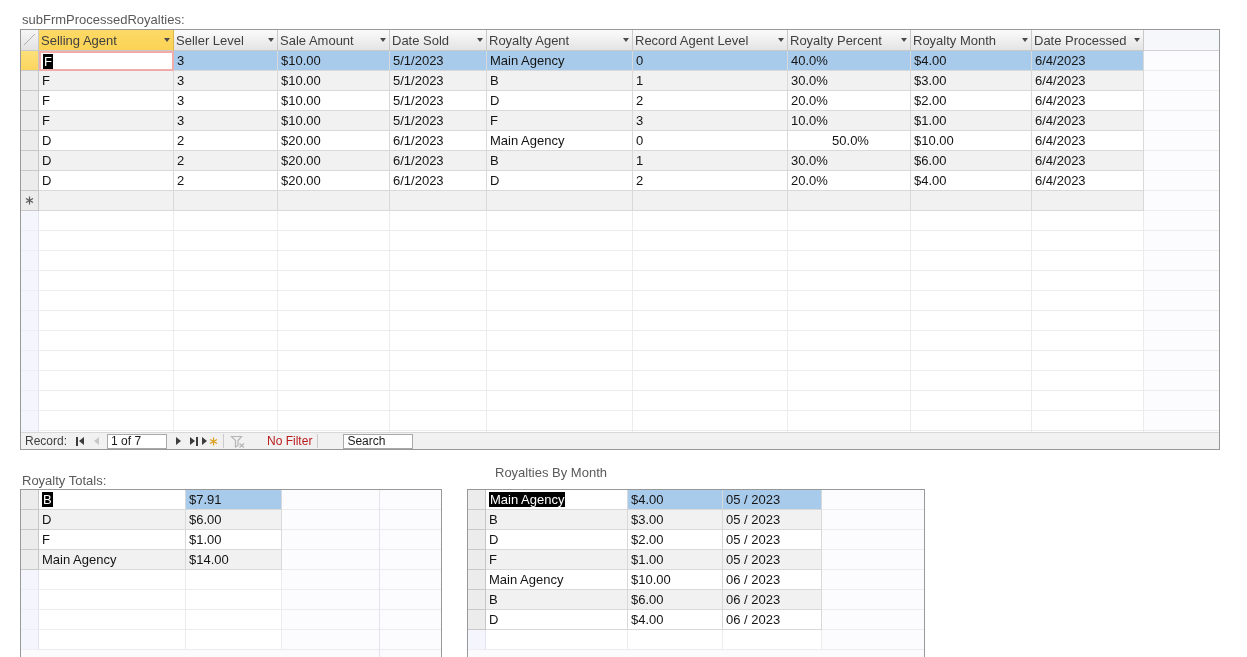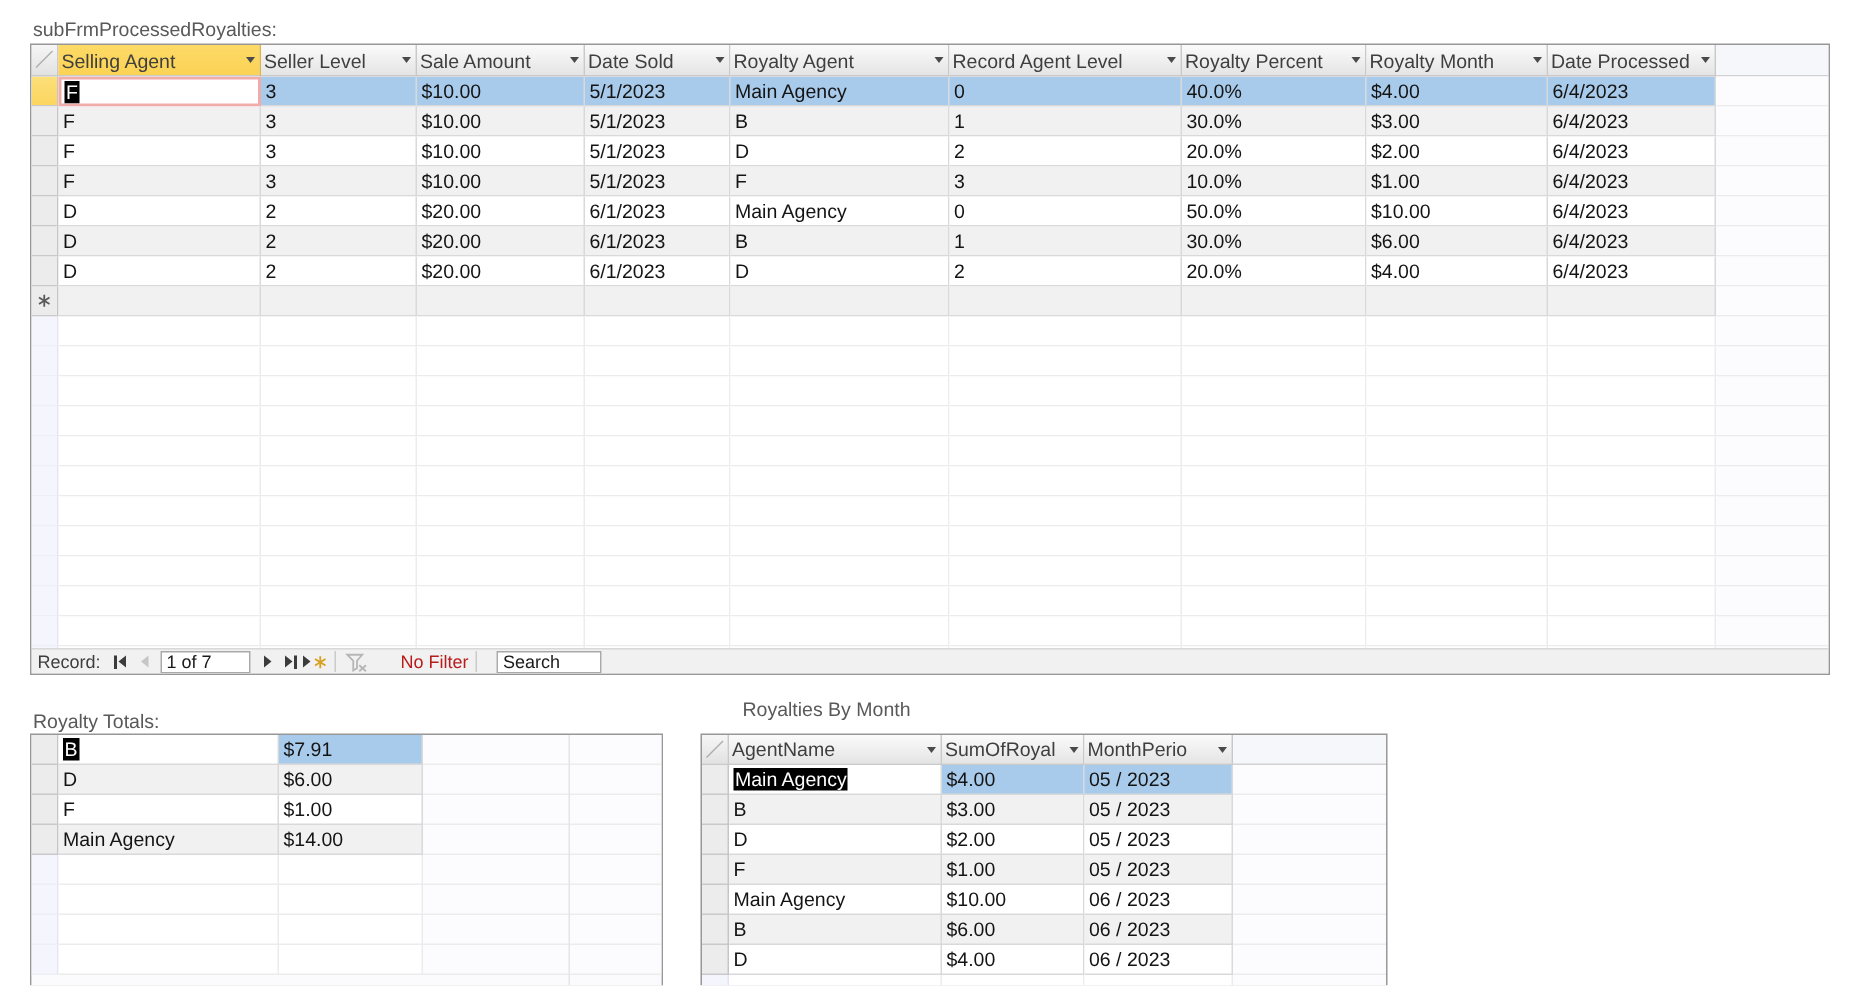--- a/index.html
+++ b/index.html
@@ -59,21 +59,21 @@
   .nav-btn{display:inline-flex;align-items:center;justify-content:center;gap:1px;width:16px;height:15px;}
   .tri-r{width:0;height:0;border-left:5px solid #3C3C3C;border-top:4px solid transparent;border-bottom:4px solid transparent;}
   .tri-l{width:0;height:0;border-right:5px solid #3C3C3C;border-top:4px solid transparent;border-bottom:4px solid transparent;}
   .vbar{width:2px;height:9px;background:#3C3C3C;}
   .dis .tri-l{border-right-color:#C6C6C6;}
   .counter{width:60px;height:15px;box-sizing:border-box;background:#fff;border:1px solid #A9A9A9;
            font-size:12px;line-height:13px;padding-left:3px;margin:0 3px;color:#1a1a1a;}
   .nav-sep{width:1px;height:14px;background:#CBCBCB;margin:0 5px;}
   .nofilter{color:#b91c1c;margin-left:20px;white-space:nowrap;}
   .searchbox{width:70px;height:15px;box-sizing:border-box;background:#fff;border:1px solid #A9A9A9;
-             font-size:12px;padding:0 0 0 3px;color:#1a1a1a;font-family:"Liberation Sans",sans-serif;margin-left:8px;}
+             font-size:12px;padding:0 0 0 3px;color:#1a1a1a;font-family:"Liberation Sans",sans-serif;margin-left:20px;}
   .star-gold{margin-left:1px;display:inline-flex;}
 </style>
 </head>
 <body>
 
 <div id="page">
   <div class="ds-label lbl-main">subFrmProcessedRoyalties:</div>
   <div class="datasheet" id="ds-main">
       <div class="ds-header">
         <div class="ds-corner">
@@ -173,21 +173,21 @@
           <div class="ds-fill"></div>
         </div>
         <div class="ds-row">
           <div class="ds-sel"></div>
           <div class="ds-cell" style="flex-basis: 135px;">D</div>
           <div class="ds-cell" style="flex-basis: 104px;">2</div>
           <div class="ds-cell" style="flex-basis: 112px;">$20.00</div>
           <div class="ds-cell" style="flex-basis: 97px;">6/1/2023</div>
           <div class="ds-cell" style="flex-basis: 146px;">Main Agency</div>
           <div class="ds-cell" style="flex-basis: 155px;">0</div>
-          <div class="ds-cell" style="flex-basis: 123px;">50.0%</div>
+          <div class="ds-cell" style="flex-basis: 123px; text-align: center;">50.0%</div>
           <div class="ds-cell" style="flex-basis: 121px;">$10.00</div>
           <div class="ds-cell" style="flex-basis: 112px;">6/4/2023</div>
           <div class="ds-fill"></div>
         </div>
         <div class="ds-row">
           <div class="ds-sel"></div>
           <div class="ds-cell alt" style="flex-basis: 135px;">D</div>
           <div class="ds-cell alt" style="flex-basis: 104px;">2</div>
           <div class="ds-cell alt" style="flex-basis: 112px;">$20.00</div>
           <div class="ds-cell alt" style="flex-basis: 97px;">6/1/2023</div>
@@ -481,40 +481,20 @@
           <div class="ds-cell eempty" style="flex-basis: 147px;"></div>
           <div class="ds-cell eempty" style="flex-basis: 96px;"></div>
           <div class="ds-fill"></div>
         </div>
       </div>
       <div class="ghost" style="left: 358px;"></div>
     </div>
 
   <div class="ds-label lbl-month">Royalties By Month</div>
   <div class="datasheet h20" id="ds-month">
-      <div class="ds-header">
-        <div class="ds-corner">
-          <svg width="16" height="18" style="position:absolute;left:1px;top:1px">
-            <line x1="2" y1="14" x2="13" y2="3" stroke="#AEAEAE" stroke-width="1"></line>
-          </svg>
-        </div>
-        <div class="ds-hcell" style="flex-basis: 142px;">
-          <div class="ds-htext">AgentName</div>
-          <div class="ds-harrow"></div>
-        </div>
-        <div class="ds-hcell" style="flex-basis: 95px;">
-          <div class="ds-htext">SumOfRoyal</div>
-          <div class="ds-harrow"></div>
-        </div>
-        <div class="ds-hcell" style="flex-basis: 99px;">
-          <div class="ds-htext">MonthPerio</div>
-          <div class="ds-harrow"></div>
-        </div>
-        <div class="ds-hfill"></div>
-      </div>
       <div class="ds-body">
         <div class="ds-row">
           <div class="ds-sel"></div>
           <div class="ds-cell focus" style="flex-basis: 142px;"><span class="inv">Main Agency</span></div>
           <div class="ds-cell blue" style="flex-basis: 95px;">$4.00</div>
           <div class="ds-cell blue" style="flex-basis: 99px;">05 / 2023</div>
           <div class="ds-fill"></div>
         </div>
         <div class="ds-row">
           <div class="ds-sel"></div>

